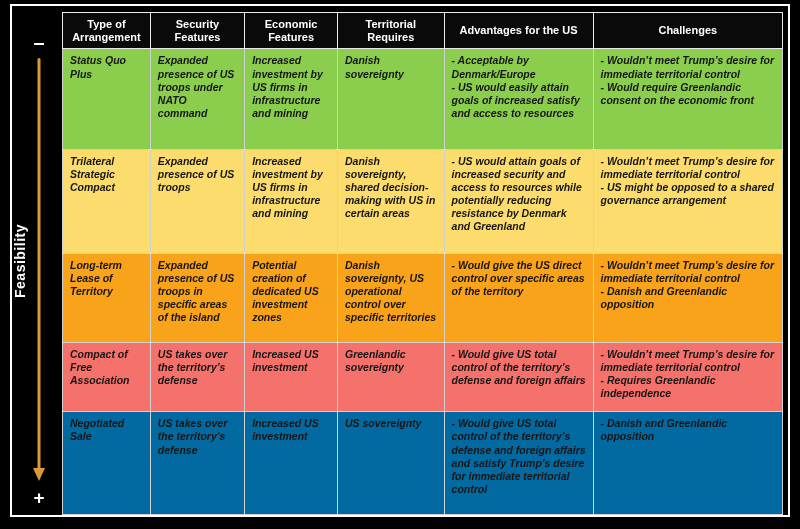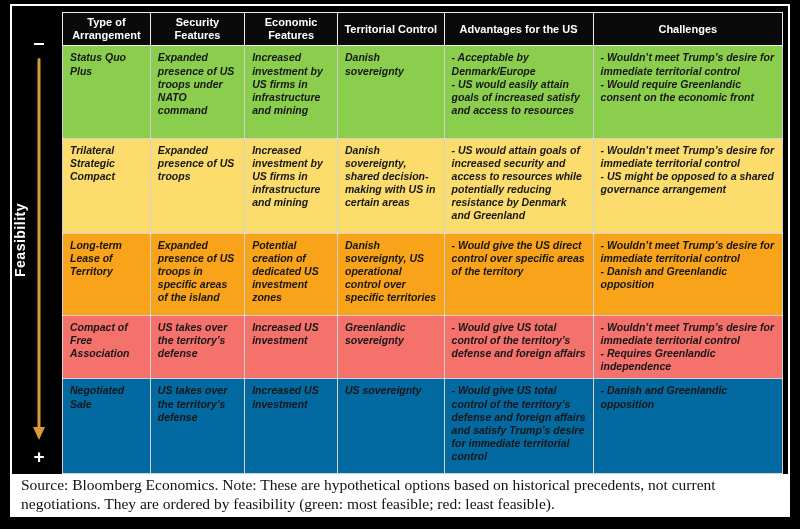--- a/index.html
+++ b/index.html
@@ -94,21 +94,21 @@
             <col class="c3">
             <col class="c4">
             <col class="c5">
             <col class="c6">
         </colgroup>
         <tbody>
             <tr class="hdr">
           <th>Type of Arrangement</th>
           <th>Security Features</th>
           <th>Economic Features</th>
-          <th>Territorial Control</th>
+          <th>Territorial Requires</th>
           <th>Advantages for the US</th>
           <th>Challenges</th>
         </tr>
 
         <tr class="row-1" style="background-color: rgb(139, 206, 77);">
           <td>Status Quo Plus</td>
           <td>Expanded presence of US troops under NATO command</td>
           <td>Increased investment by US firms in infrastructure and mining</td>
           <td>Danish sovereignty</td>
           <td>- Acceptable by Denmark/Europe
@@ -153,16 +153,13 @@
           <td>Increased US investment</td>
           <td>US sovereignty</td>
           <td>- Would give US total control of the territory’s defense and foreign affairs and satisfy Trump’s desire for immediate territorial control</td>
           <td>- Danish and Greenlandic opposition</td>
         </tr>
       </tbody>
         </table>
     </div>
   </div>
 
-  <div class="footer">
-    <span>Source: Bloomberg Economics. Note: These are hypothetical options based on historical precedents, not current negotiations. They are ordered by feasibility (green: most feasible; red: least feasible).</span>
-  </div>
 </div>
 
 </body></html>

